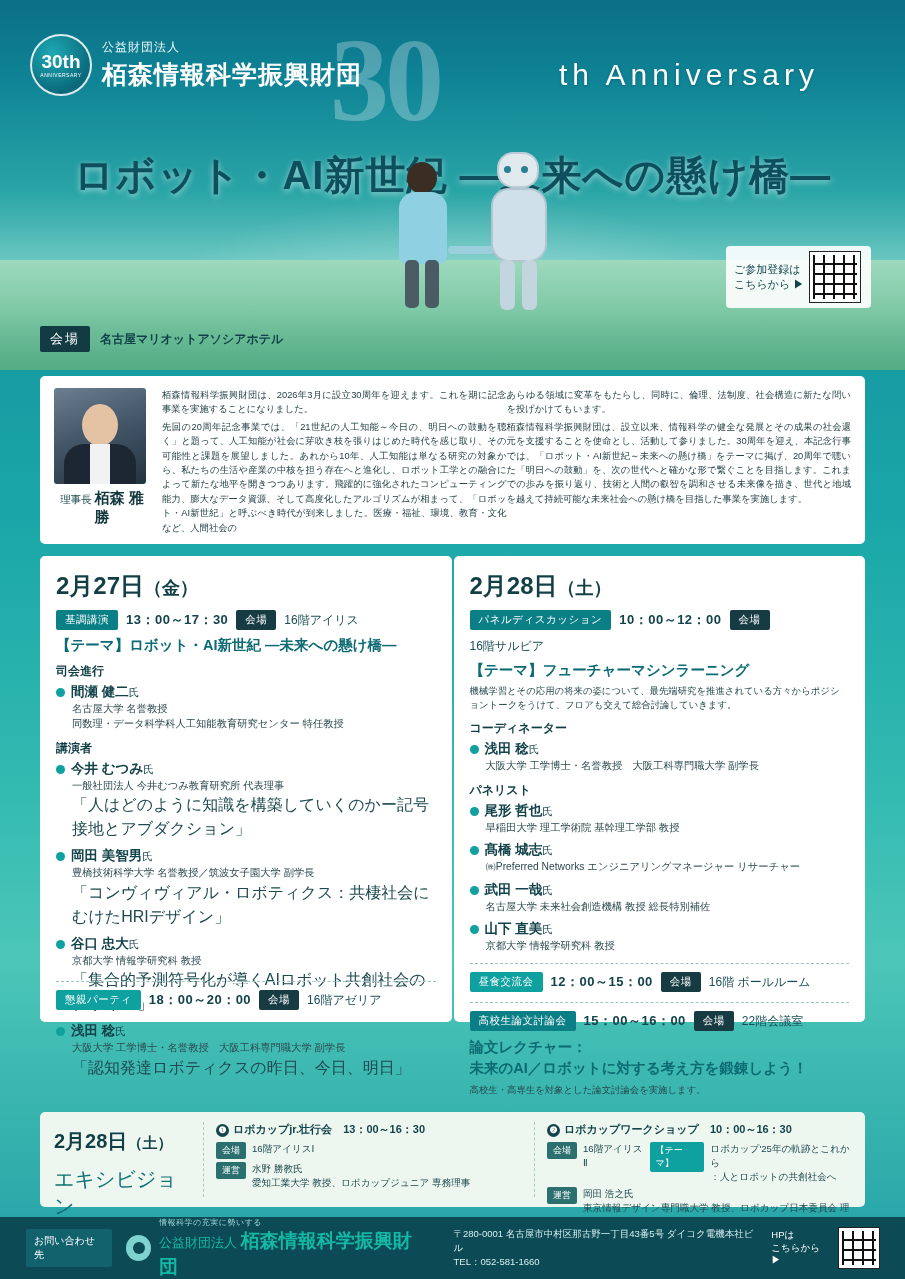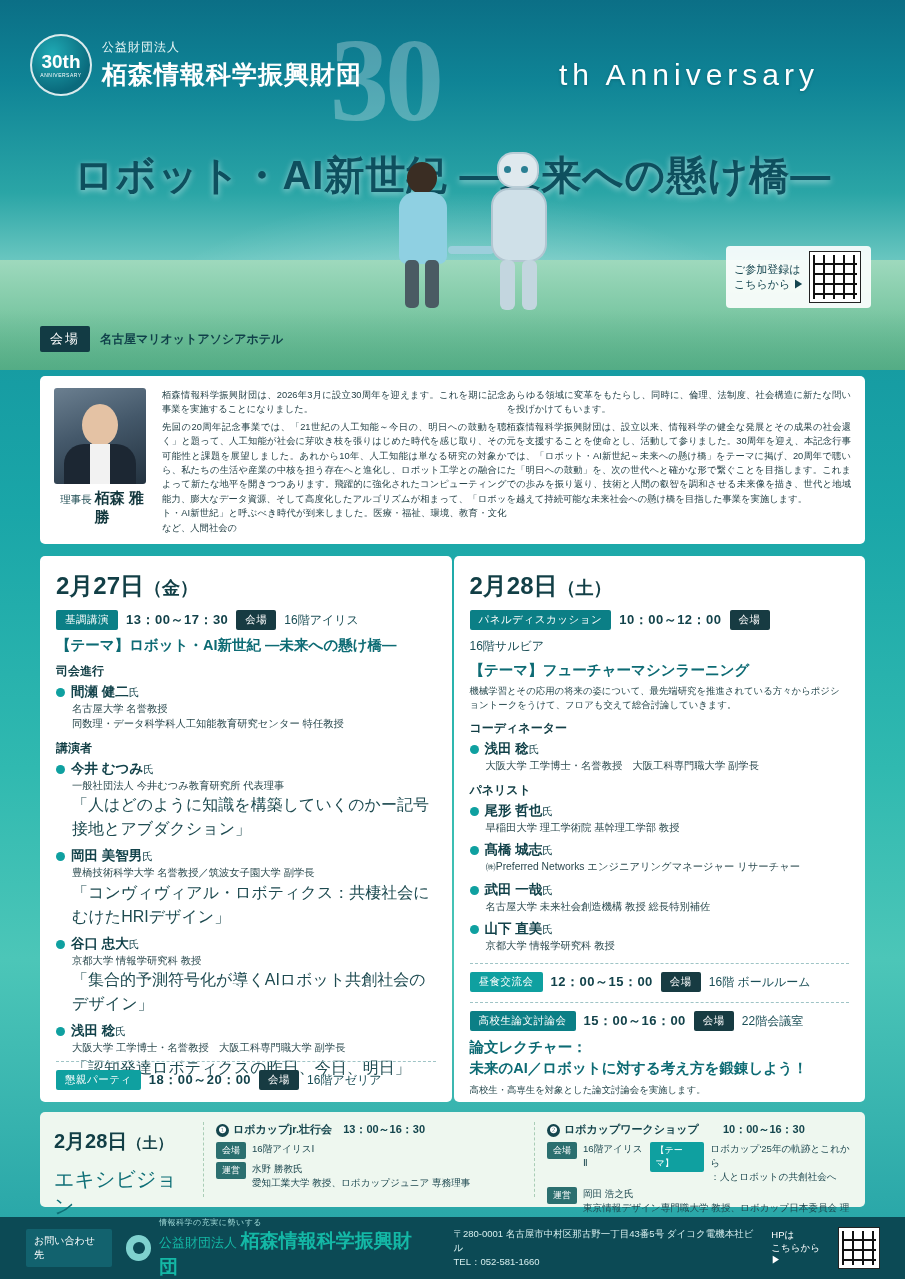--- a/index.html
+++ b/index.html
@@ -116,21 +116,21 @@
   .portrait .suit { position:absolute; left:10px; top:56px; width:72px;height:46px;border-radius:20px 20px 0 0;background:#1c2733;}
   .portrait .shirt{ position:absolute; left:36px; top:56px; width:20px;height:40px;background:#f2f2f2;}
   .portrait-cap { font-size:10.5px; margin-top:5px; color:#1d4b52; }
   .portrait-cap b { font-size:15px; color:#12373d; }
   .msg-cols { display:flex; gap:0; flex:1; }
   .msg-col { flex:1; font-size:9.3px; line-height:1.55; color:#1b3a40; text-align:justify; }
   .msg-col p { margin-bottom:3px; }
 
   
   .prog {
-    position:absolute; left:40px; right:40px; top:556px; height:546px;
+    position:absolute; left:40px; right:40px; top:556px; height:466px;
     display:flex; gap:2px;
   }
   .day {
     flex:1; background:#ffffff; border-radius:5px; padding:14px 16px 10px;
     position:relative;
   }
   .day-date { font-size:24px; font-weight:bold; color:#123f46; margin-bottom:8px; }
   .day-date span { font-size:18px; }
   .sess-head { display:flex; align-items:center; gap:8px; margin-bottom:6px; flex-wrap:wrap;}
   .chip {
@@ -414,21 +414,21 @@
         <span class="ex-val">
           <span>水野 勝教氏</span><br>
           <span>愛知工業大学 教授、ロボカップジュニア 専務理事</span>
         </span>
       </div>
     </div>
 
     <div class="ex-item">
       <div class="ex-title">
         <span class="num">❷</span><span class="t">ロボカップワークショップ</span>
-        <span style="margin-left:21px">10：00～16：30</span>
+        <span style="margin-left:8px">10：00～16：30</span>
       </div>
       <div class="ex-row">
         <span class="ex-tag">会場</span>
         <span class="ex-val">16階アイリスⅡ</span>
         <span class="ex-theme">【テーマ】</span>
         <span class="ex-val" style="white-space:pre-line">ロボカップ'25年の軌跡とこれから
 ：人とロボットの共創社会へ</span>
       </div>
       <div class="ex-row">
         <span class="ex-tag">運営</span>

